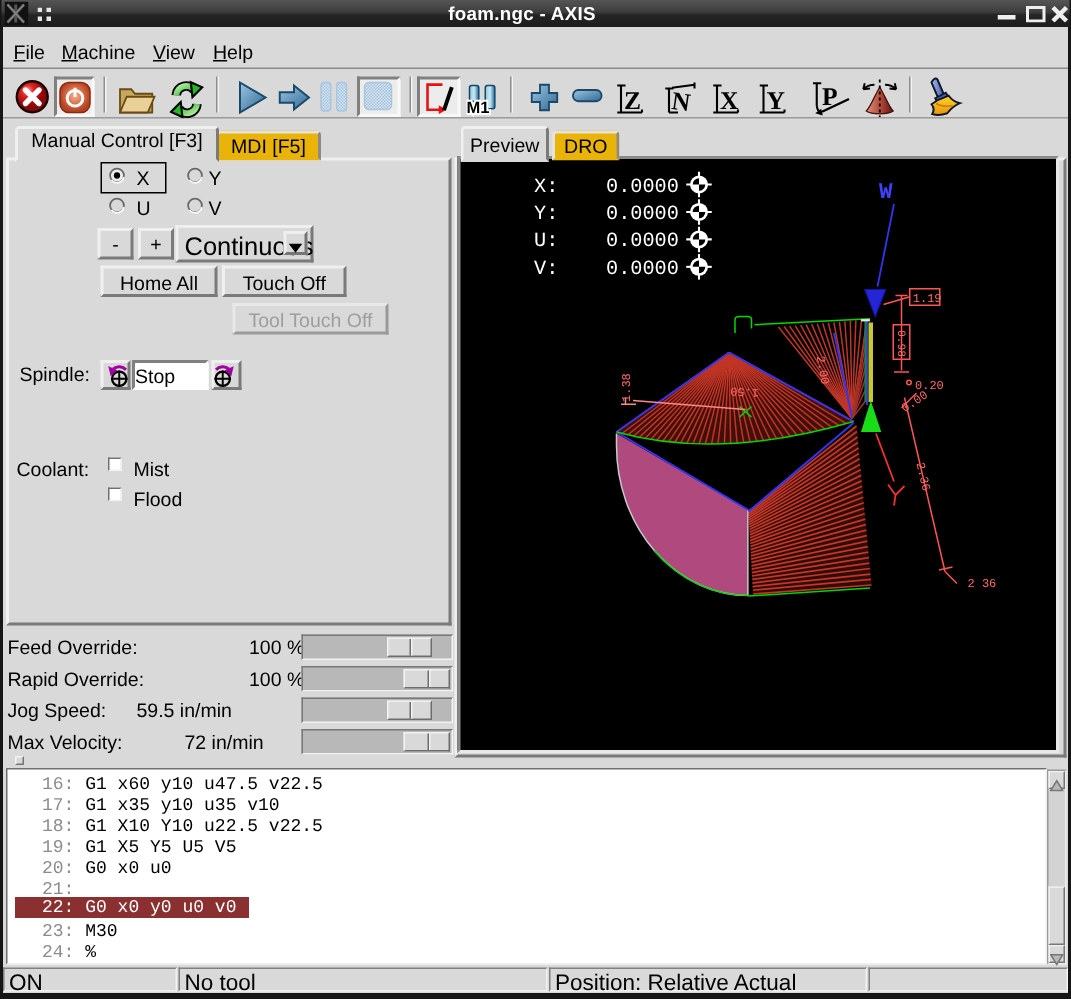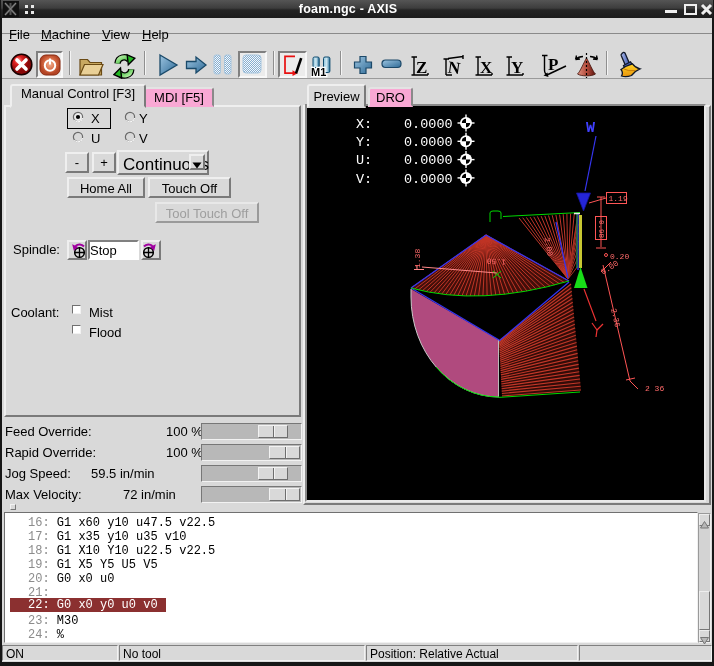--- a/index.html
+++ b/index.html
@@ -5,55 +5,55 @@
   font-family:"Liberation Sans",sans-serif;}
 .abs{position:absolute}
 #win{position:absolute;left:0;top:0;width:714px;height:666px;background:#161616;}
 #titlebar{position:absolute;left:1px;top:0;width:712px;height:18px;
   background:linear-gradient(#555 0%,#3d3d3d 45%,#252525 55%,#1c1c1c 100%);}
 #title{position:absolute;left:0;top:2px;width:100%;padding-right:18px;text-align:center;
   color:#fff;font-weight:bold;font-size:12.5px;letter-spacing:0.2px;}
 #body{position:absolute;left:2px;top:18px;width:710px;height:644px;background:#d9d9d9;}
 .menu{position:absolute;top:9px;font-size:13px;color:#000}
 .menu u{text-decoration:underline}
-#menubar{position:absolute;left:0;top:0;width:710px;height:16px;background:#d9d9d9;
+#menubar{position:absolute;left:0;top:0;width:710px;height:28px;background:#d9d9d9;
   border-bottom:1px solid #8a8a8a;text-decoration:underline;}
 #toolbar{position:absolute;left:0;top:28px;width:710px;height:33px;background:#d9d9d9;
   border-bottom:1px solid #9a9a9a;}
 .tsep{position:absolute;top:5px;width:2px;height:24px;
   border-left:1px solid #8f8f8f;border-right:1px solid #f4f4f4;}
 .pressed{position:absolute;top:3px;width:28px;height:28px;background:#ececec;
   border:2px solid;border-color:#808080 #f8f8f8 #f8f8f8 #808080;}
 .raised{background:#d9d9d9;border:2px solid;border-color:#eeeeee #767676 #767676 #eeeeee;}
 .sunkenw{background:#fff;border:2px solid;border-color:#808080 #fff #fff #808080;}
 .btn{position:absolute;background:#d9d9d9;border:2px solid;
   border-color:#efefef #7a7a7a #7a7a7a #efefef;font-size:13px;color:#000;
   text-align:center;font-family:"Liberation Sans",sans-serif;}
 .tab{position:absolute;background:#d9d9d9;border:2px solid;
   border-color:#efefef #7a7a7a transparent #efefef;border-radius:3px 3px 0 0;
   font-size:13px;color:#000;text-align:center;}
-.tab.inactive{background:#f9a8d4;border-color:#e3e3e3 #8a8a8a transparent #e3e3e3;}
+.tab.inactive{background:#eab308;border-color:#e3e3e3 #8a8a8a transparent #e3e3e3;}
 .frame{position:absolute;background:#d9d9d9;border:2px solid;
   border-color:#efefef #7a7a7a #7a7a7a #efefef;}
 .lbl{position:absolute;font-size:13px;color:#000;white-space:nowrap}
 .check{position:absolute;width:9px;height:9px;background:#fff;
   border:1.5px solid;border-color:#707070 #f2f2f2 #f2f2f2 #707070;}
 .trough{position:absolute;background:#b8b8b8;border:1px solid;
   border-color:#777 #f2f2f2 #f2f2f2 #777;}
 .thumb{position:absolute;background:#d9d9d9;border:1px solid;
   border-color:#f2f2f2 #6e6e6e #6e6e6e #f2f2f2;}
 .thumb:after{content:"";position:absolute;left:50%;top:0;width:0;height:100%;
   border-left:1px solid #6e6e6e;border-right:1px solid #f2f2f2;}
 #gcode{position:absolute;left:2px;top:494px;width:694px;height:131px;background:#fff;
   border:1px solid;border-color:#707070 #f0f0f0 #f0f0f0 #707070;overflow:hidden;}
 .gl{position:absolute;left:23px;font-size:12px;line-height:14px;white-space:pre;color:#000;font-family:"Liberation Mono",monospace}
 .gl .num{color:#8c8c8c}
 #statusbar{position:absolute;left:0px;top:626px;width:710px;height:18px;background:#d9d9d9}
 .scell{position:absolute;top:1px;height:16px;background:#d9d9d9;border:1px solid;
-  border-color:#808080 #f2f2f2 #f2f2f2 #808080;font-size:12px;color:#000;
+  border-color:#808080 #f2f2f2 #f2f2f2 #808080;font-size:15px;color:#000;
   padding:1px 0 0 3px;}
 </style></head><body>
 <div id="win">
 <div id="titlebar">
  <svg class="abs" style="left:2px;top:1px" width="16" height="16">
   <rect x="0" y="0" width="16" height="16" fill="#111"></rect>
   <path d="M2 2 L13 14 M13 2 L2 14 M7.5 2 L7.5 14" stroke="#555" stroke-width="2"></path>
   <path d="M2 2 L13 14 M13 2 L2 14" stroke="#888" stroke-width="1"></path>
  </svg>
  <svg class="abs" style="left:24px;top:5px" width="10" height="9">

